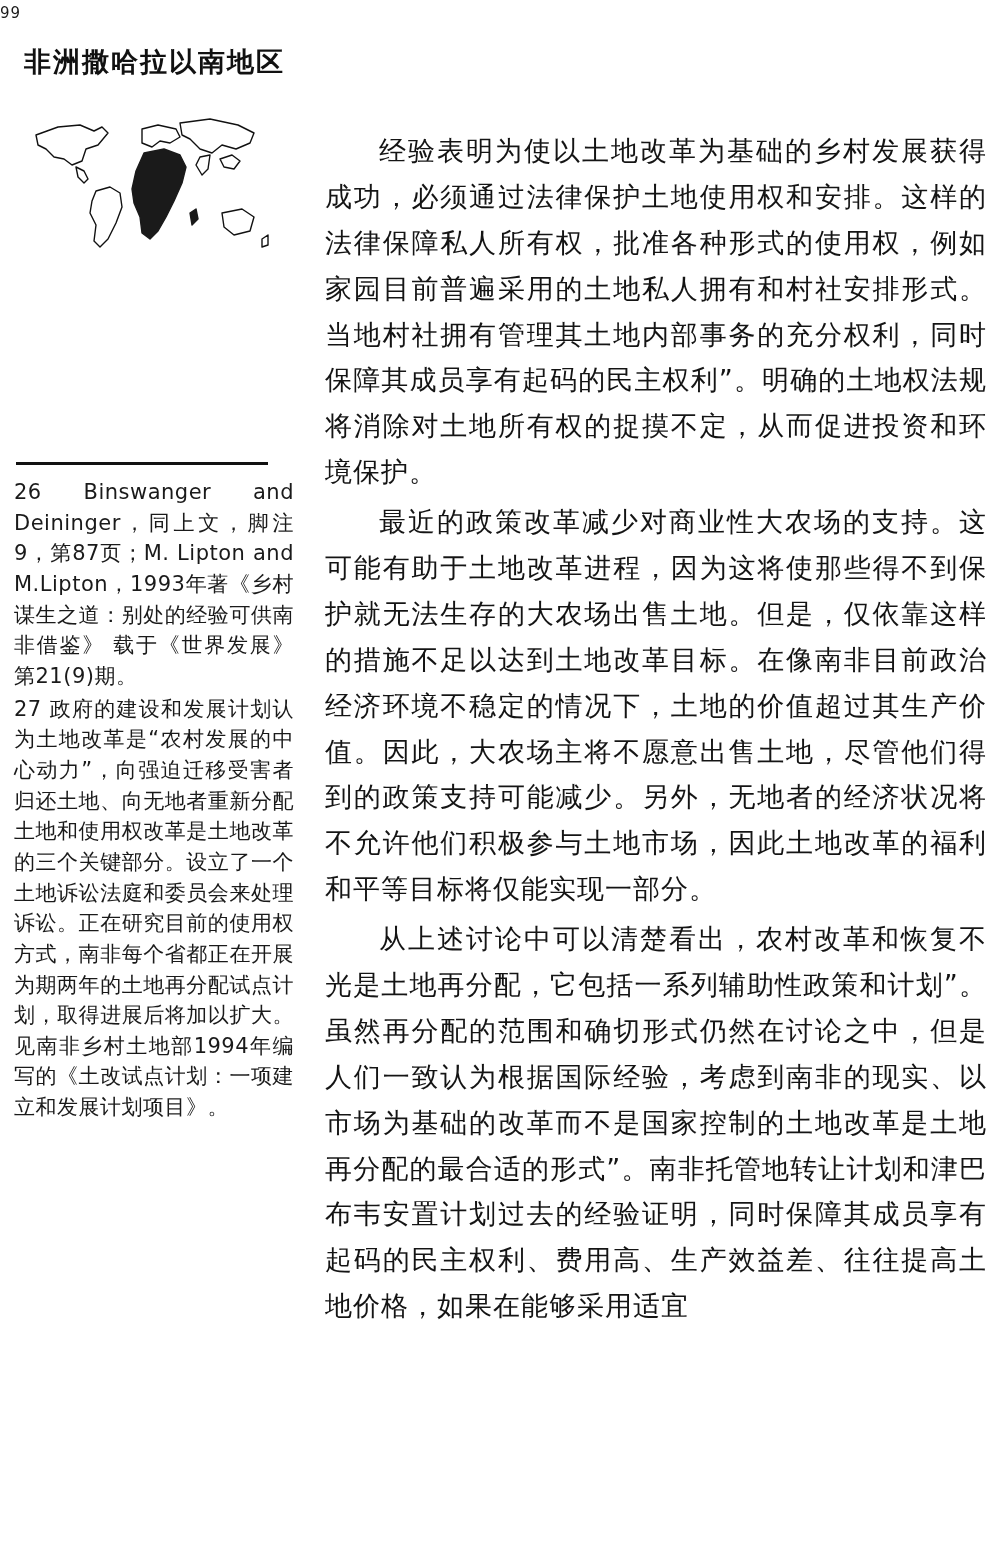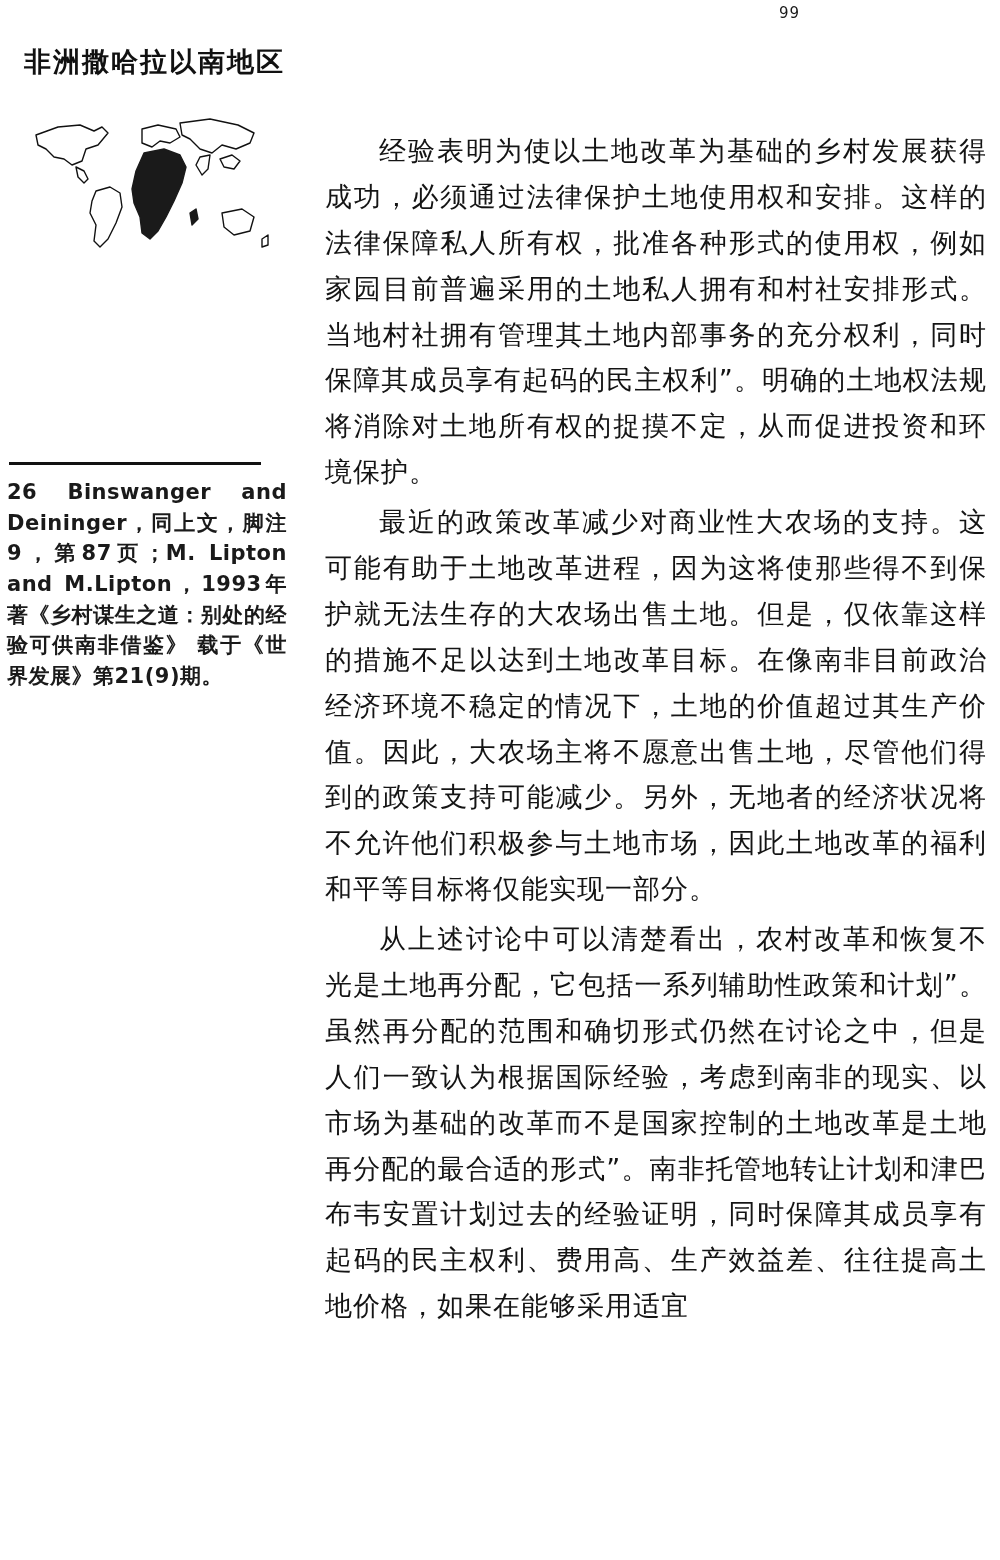--- a/index.html
+++ b/index.html
@@ -19,21 +19,21 @@
     position: relative;
     width: 1000px;
     height: 1560px;
     box-sizing: border-box;
   }
   .page-number {
     position: absolute;
     top: 4px;
     left: 0;
     width: 800px;
-    text-align: right;
+    text-align: left;
     font-size: 15px;
     font-family: "DejaVu Sans", sans-serif;
     letter-spacing: 1px;
   }
   .region-title {
     position: absolute;
     top: 44px;
     left: 24px;
     font-size: 27px;
     font-weight: bold;
@@ -49,23 +49,22 @@
     width: 250px;
     height: 160px;
   }
   .map-box svg {
     display: block;
   }
   
   .left-col {
     position: absolute;
     top: 462px;
-    left: 7px;
+    left: 14px;
     width: 280px;
-    font-weight: bold;
   }
   .footnote-rule {
     width: 252px;
     height: 0;
     border-top: 3px solid #111;
     margin: 0 0 12px 2px;
   }
   .footnote {
     font-size: 21px;
     line-height: 1.46;
@@ -128,20 +127,21 @@
         <path d="M238 134 L244 130 L244 140 L238 142 Z"></path>
 
         <path d="M176 52 L186 50 L184 64 L178 70 L172 60 Z"></path>
       </g>
     </svg>
   </div>
 
   <div class="left-col">
     <div class="footnote-rule"></div>
     <p class="footnote">26 Binswanger and Deininger，同上文，脚注9，第87页；M. Lipton and M.Lipton，1993年著《乡村谋生之道：别处的经验可供南非借鉴》 载于《世界发展》第21(9)期。</p>
+    <p class="footnote">27 政府的建设和发展计划认为土地改革是“农村发展的中心动力”，向强迫迁移受害者归还土地、向无地者重新分配土地和使用权改革是土地改革的三个关键部分。设立了一个土地诉讼法庭和委员会来处理诉讼。正在研究目前的使用权方式，南非每个省都正在开展为期两年的土地再分配试点计划，取得进展后将加以扩大。见南非乡村土地部1994年编写的《土改试点计划：一项建立和发展计划项目》。</p>
   </div>
 
   <div class="right-col">
     <p class="body-para">经验表明为使以土地改革为基础的乡村发展获得成功，必须通过法律保护土地使用权和安排。这样的法律保障私人所有权，批准各种形式的使用权，例如家园目前普遍采用的土地私人拥有和村社安排形式。当地村社拥有管理其土地内部事务的充分权利，同时保障其成员享有起码的民主权利”。明确的土地权法规将消除对土地所有权的捉摸不定，从而促进投资和环境保护。</p>
     <p class="body-para">最近的政策改革减少对商业性大农场的支持。这可能有助于土地改革进程，因为这将使那些得不到保护就无法生存的大农场出售土地。但是，仅依靠这样的措施不足以达到土地改革目标。在像南非目前政治经济环境不稳定的情况下，土地的价值超过其生产价值。因此，大农场主将不愿意出售土地，尽管他们得到的政策支持可能减少。另外，无地者的经济状况将不允许他们积极参与土地市场，因此土地改革的福利和平等目标将仅能实现一部分。</p>
     <p class="body-para">从上述讨论中可以清楚看出，农村改革和恢复不光是土地再分配，它包括一系列辅助性政策和计划”。虽然再分配的范围和确切形式仍然在讨论之中，但是人们一致认为根据国际经验，考虑到南非的现实、以市场为基础的改革而不是国家控制的土地改革是土地再分配的最合适的形式”。南非托管地转让计划和津巴布韦安置计划过去的经验证明，同时保障其成员享有起码的民主权利、费用高、生产效益差、往往提高土地价格，如果在能够采用适宜</p>
   </div>
 
 </div>
 

